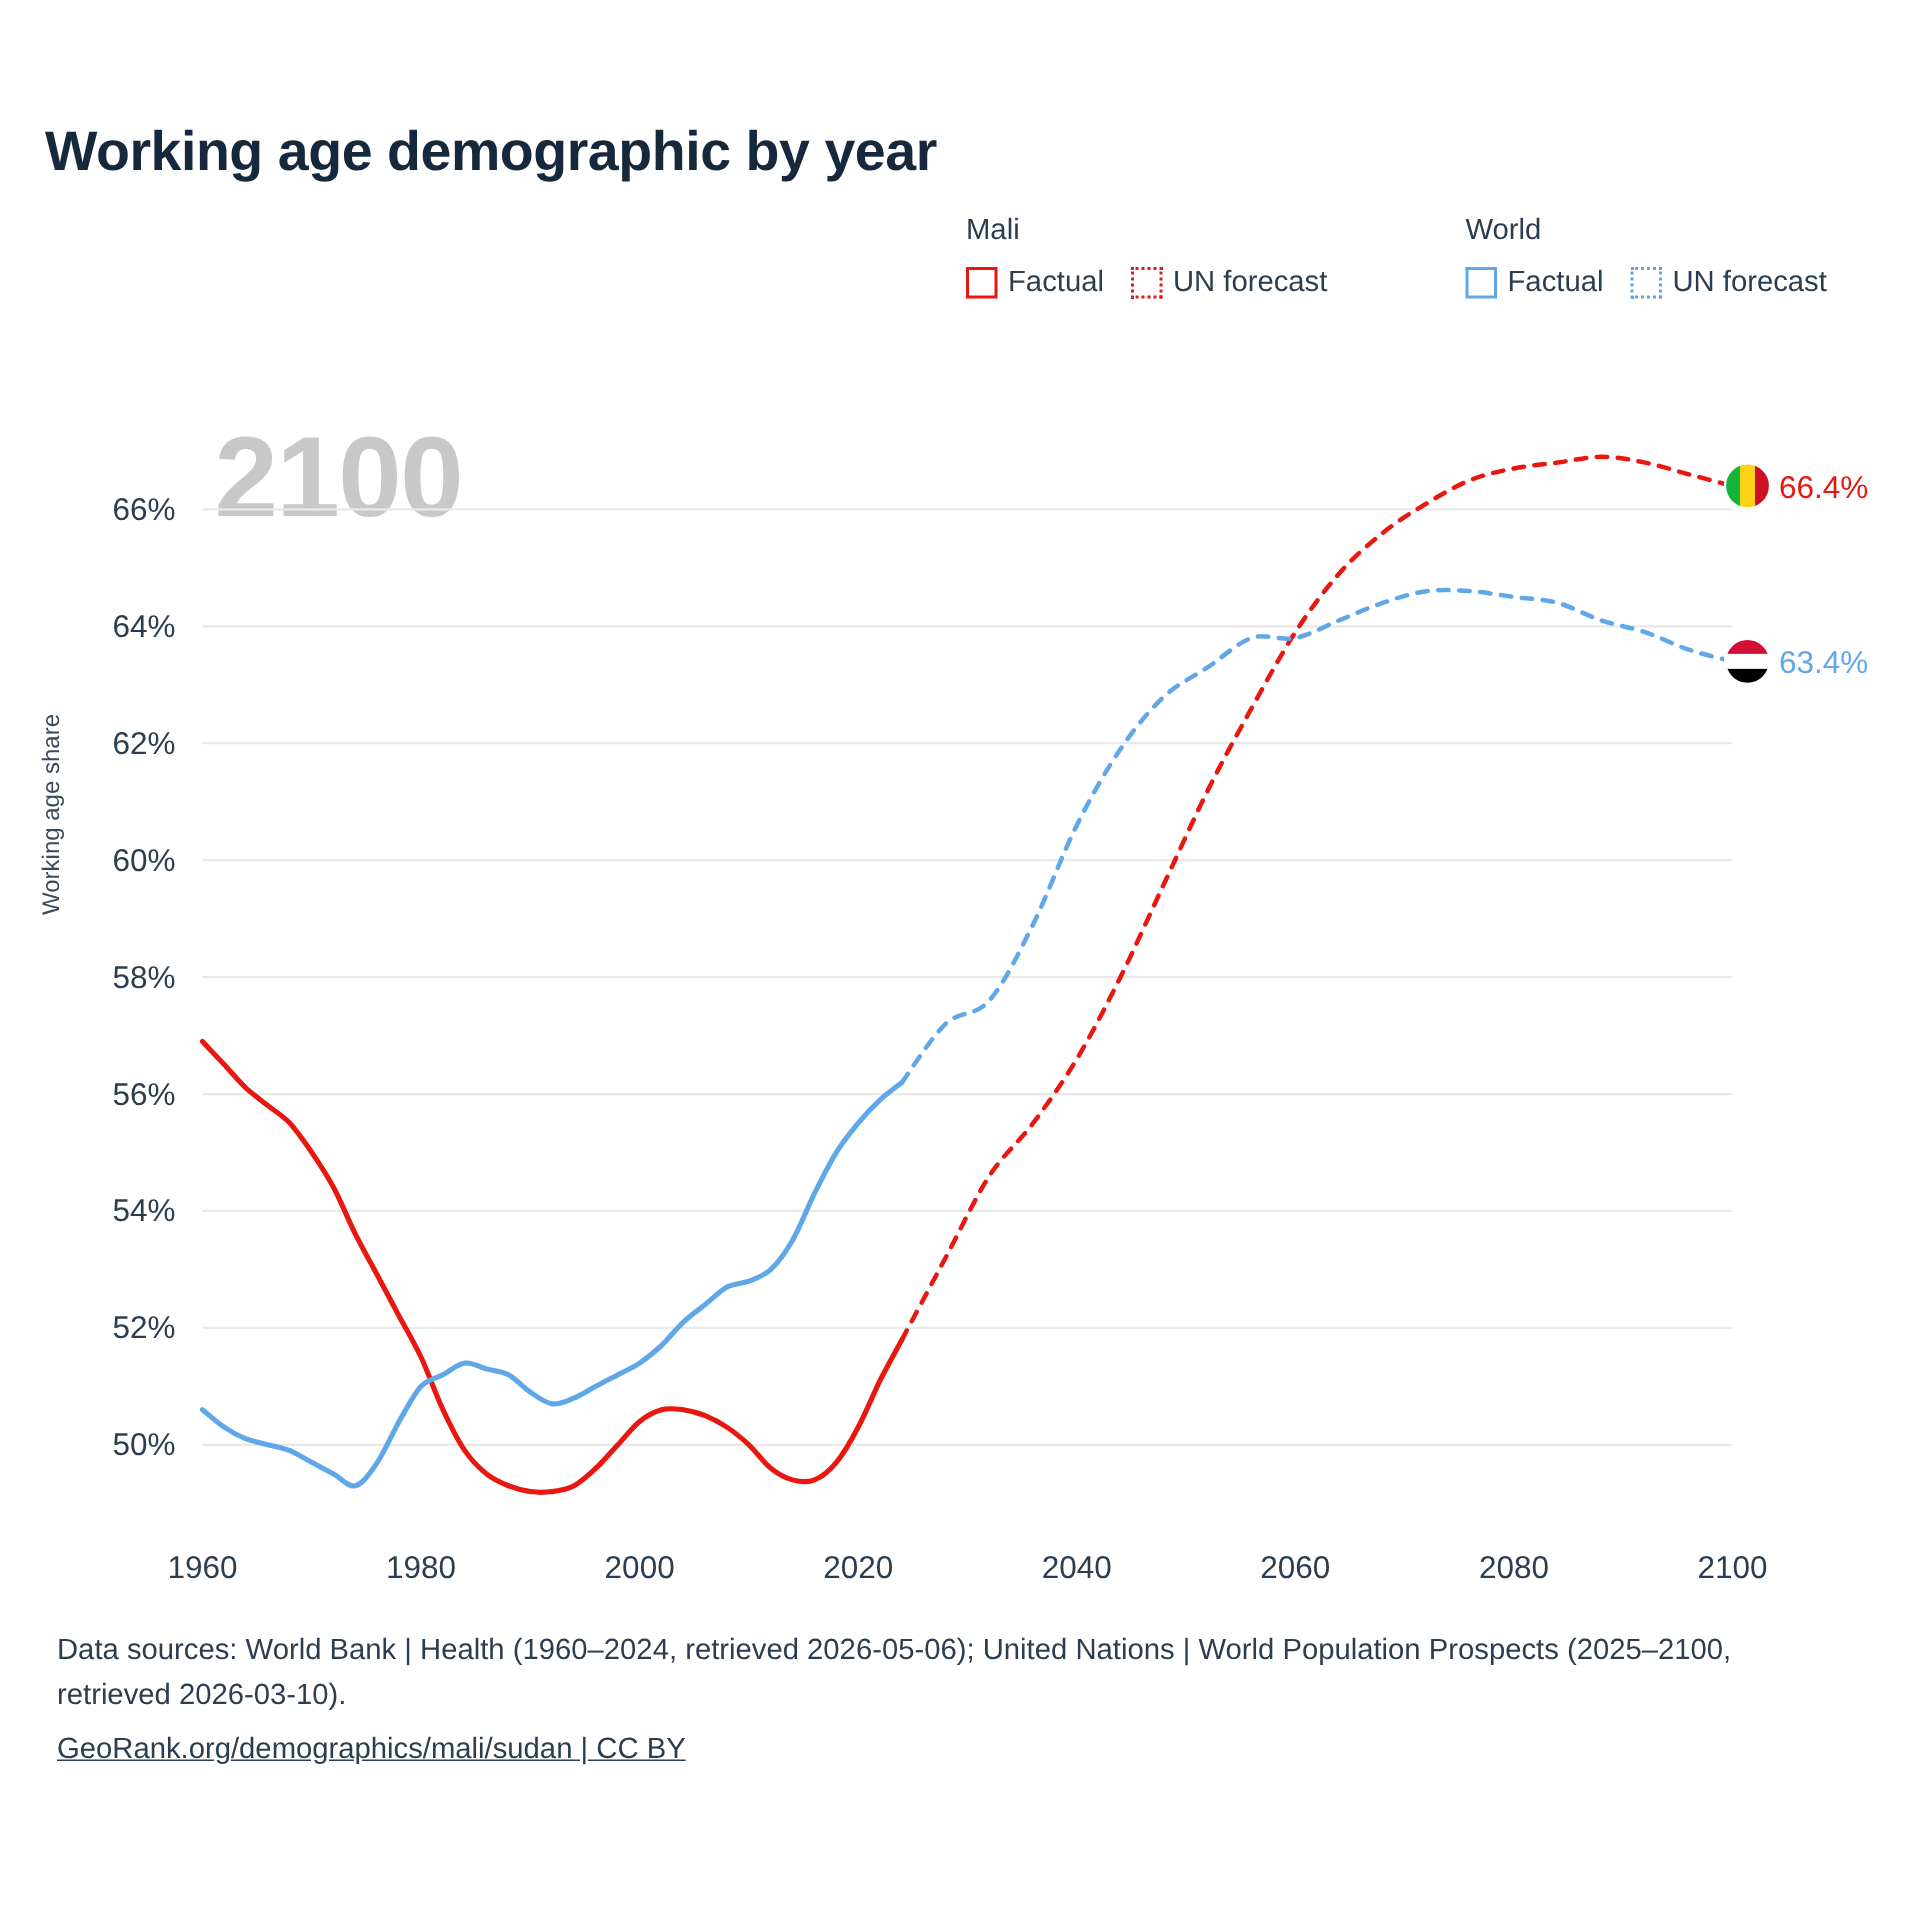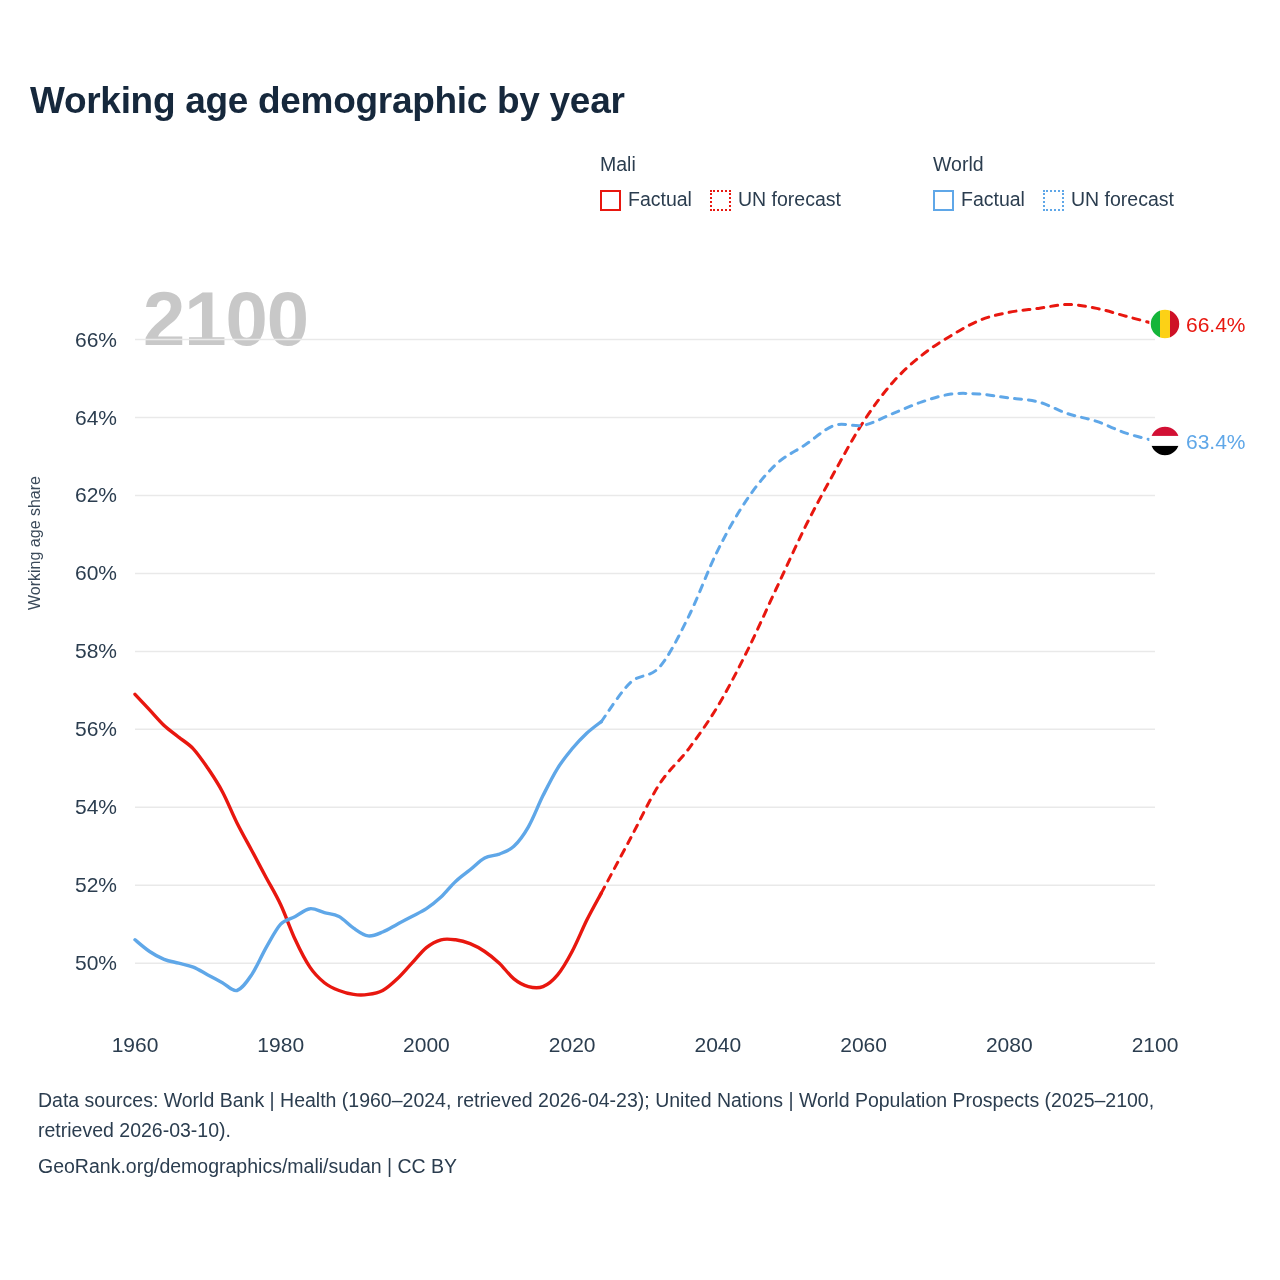--- a/index.html
+++ b/index.html
@@ -34,38 +34,39 @@
   .legend {
     position: absolute;
     left: 600px;
     top: 142px;
     width: 660px;
     font-size: 19.5px;
     color: #2b3d4f;
   }
   .legend-group {
     position: absolute;
-    top: 11px;
+    top: 0;
+    margin-left: 44px;
   }
   .legend-group.mali { left: 0px; }
   .legend-group.sudan { left: 333px; }
   .legend-country {
     font-size: 19.5px;
     color: #2b3d4f;
     margin-bottom: 12px;
     display: block;
   }
   .legend-items {
     display: flex;
     align-items: center;
     gap: 18px;
   }
   .legend-item {
     display: flex;
-    align-items: flex-end;
+    align-items: center;
     gap: 7px;
   }
   .swatch {
     width: 21px;
     height: 21px;
     box-sizing: border-box;
     background: #fff;
   }
   .swatch.solid-red { border: 2px solid #e8170f; }
   .swatch.dash-red { border: 2px dotted #e8170f; }
@@ -116,21 +117,21 @@
   
   .footer {
     position: absolute;
     left: 38px;
     top: 1085px;
     width: 1180px;
     font-size: 19.5px;
     color: #2b3d4f;
     line-height: 1.55;
   }
-  .footer-line2 { margin-top: 6px; }
+  .footer-line2 { margin-top: 6px; text-decoration: underline; }
 </style>
 </head>
 <body>
 
 <div class="page">
 
   <div class="chart-title">Working age demographic by year</div>
 
   <div class="legend">
     <div class="legend-group mali">
@@ -226,17 +227,17 @@
             <rect x="1150" y="185.91397849462385" width="30" height="10.6" fill="#FFFFFF"></rect>
             <rect x="1150" y="195.91397849462385" width="30" height="10.6" fill="#000000"></rect>
           </g>
           <circle cx="1165" cy="190.91397849462385" r="15" fill="none" stroke="#ffffff" stroke-width="1.5"></circle>
           <text x="1186" y="198.91397849462385" class="endlabel blue">63.4%</text>
         </g>
     </svg>
   </div>
 
   <div class="footer">
-    <div>Data sources: World Bank | Health (1960–2024, retrieved 2026-04-23); United Nations | World Population Prospects (2025–2100, retrieved 2026-03-10).</div>
+    <div>Data sources: World Bank | Health (1960–2024, retrieved 2026-05-06); United Nations | World Population Prospects (2025–2100, retrieved 2026-03-10).</div>
     <div class="footer-line2">GeoRank.org/demographics/mali/sudan | CC BY</div>
   </div>
 
 </div>
 
 </body></html>

